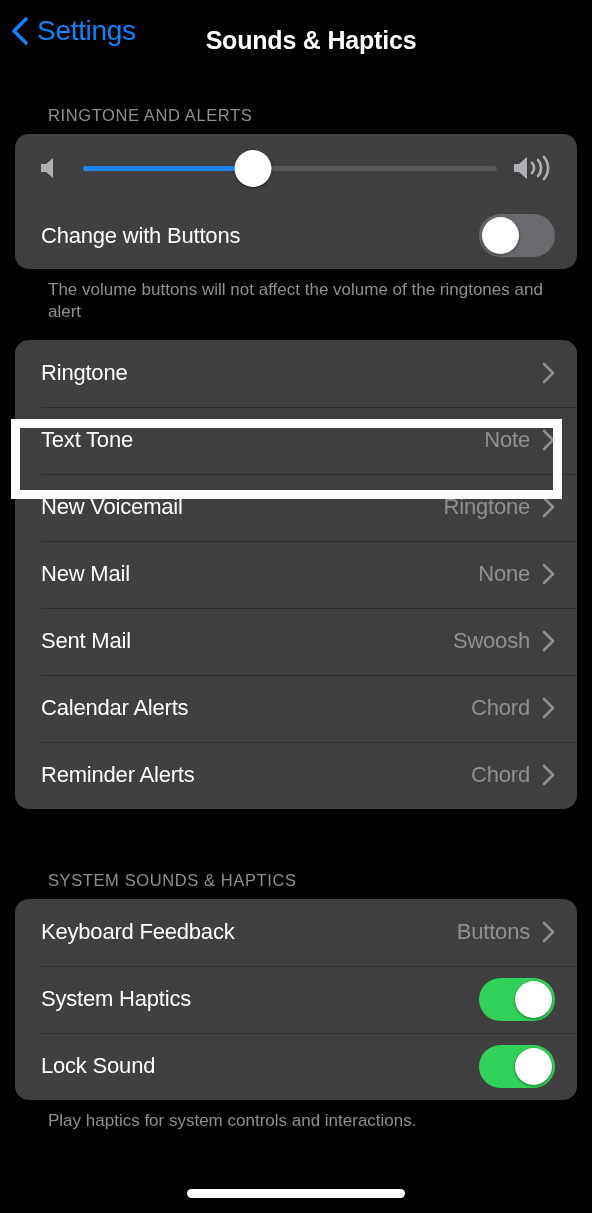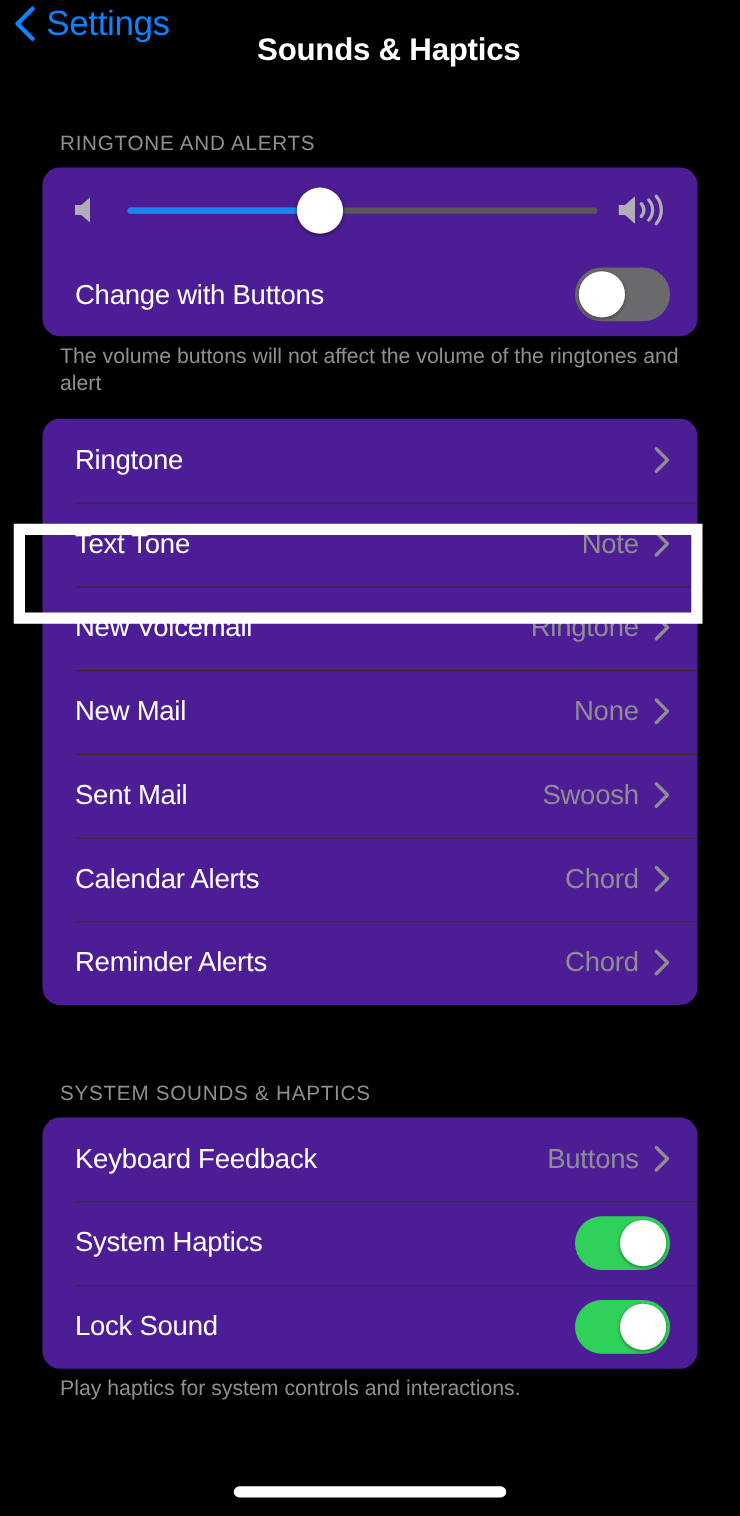--- a/index.html
+++ b/index.html
@@ -21,21 +21,21 @@
   
   .navbar {
     position: relative;
     height: 78px;
     display: flex;
     align-items: center;
   }
   .back-button {
     position: absolute;
     left: 10px;
-    top: 4px;
+    top: 16px;
     display: flex;
     align-items: center;
     gap: 7px;
     cursor: pointer;
   }
   .chevron-left {
     width: 20px;
     height: 30px;
     flex: none;
     display: block;
@@ -58,30 +58,30 @@
 
   
   .section-header {
     color: #8e8e93;
     font-size: 16.5px;
     letter-spacing: 0.6px;
     padding: 0 0 9px 48px;
     margin-top: 28px;
   }
   .card {
-    margin: 0 34px;
-    background: #4c1d95;
+    margin: 0 15px;
+    background: #404040;
     border-radius: 14px;
     overflow: hidden;
   }
   .section-footer {
     color: #8e8e93;
     font-size: 17px;
     line-height: 1.32;
-    padding: 5px 30px 0 48px;
+    padding: 10px 30px 0 48px;
   }
 
   
   .row {
     position: relative;
     display: flex;
     align-items: center;
     min-height: 67px;
     padding: 0 22px 0 26px;
     cursor: pointer;

